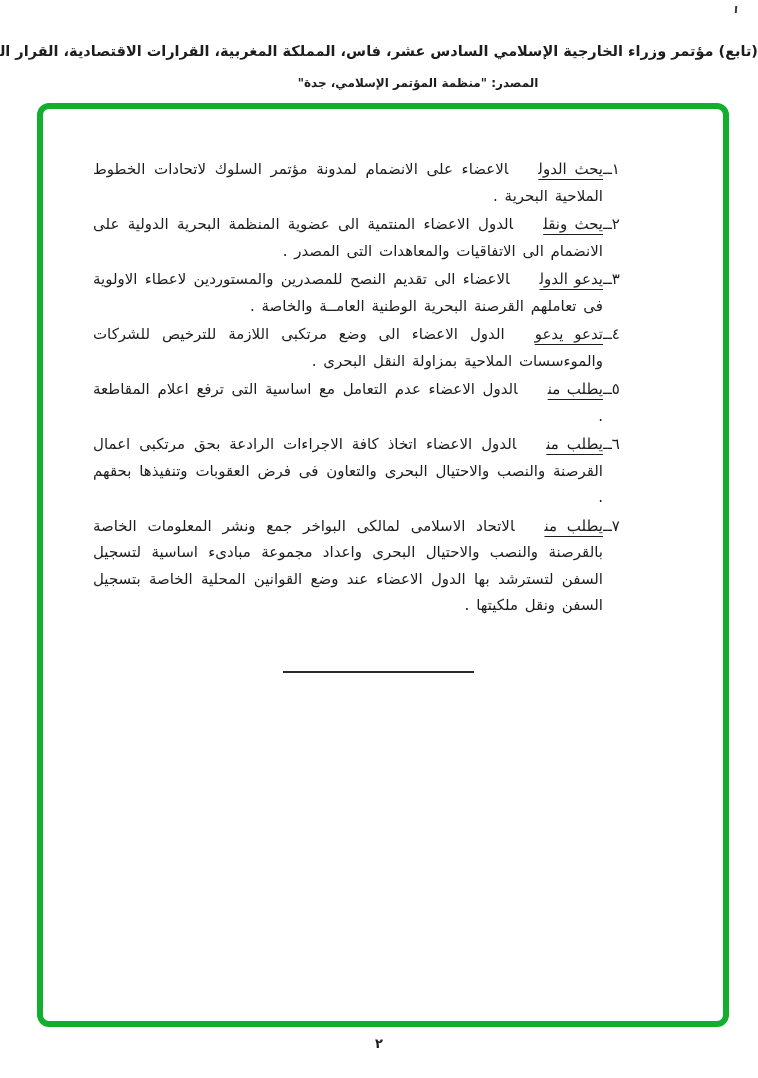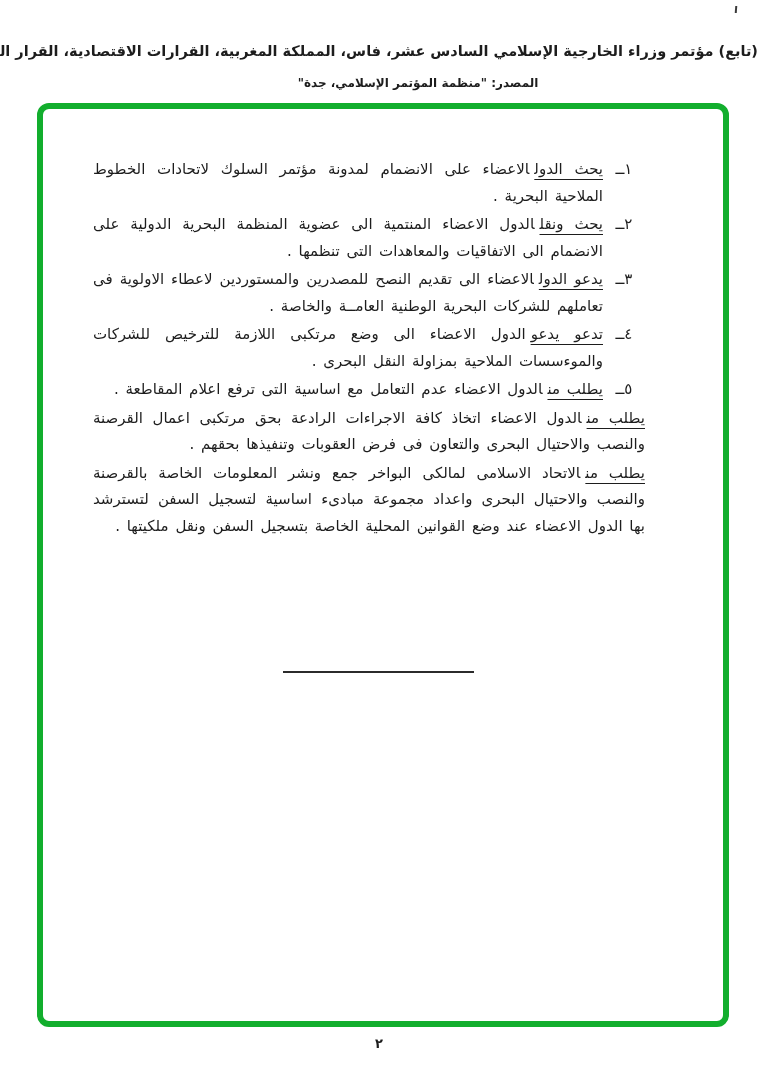--- a/index.html
+++ b/index.html
@@ -62,35 +62,36 @@
   
   .clause {
     display: flex;
     direction: rtl;
     margin-bottom: 2px;
     font-size: 15px;
     line-height: 26.5px;
   }
   .clause-num {
     flex: 0 0 42px;
-    text-align: center;
+    text-align: left;
     white-space: nowrap;
     letter-spacing: -1px;
   }
   .clause-text {
     flex: 1;
     text-align: justify;
     word-spacing: 2px;
   }
   .clause-lead {
     text-decoration: underline;
     text-underline-offset: 5px;
     text-decoration-thickness: 1px;
     white-space: nowrap;
-    margin-left: 5px; 
+    margin-left: 30px; 
+    font-family: Liberation Serif, serif;
   }
 
   
   .divider {
     position: absolute;
     top: 671px; left: 283px;
     width: 191px; height: 2px;
     background: #2b2b2b;
   }
 
@@ -117,43 +118,45 @@
 <section class="frame">
   <div class="frame-content">
 
     <div class="clause">
       <div class="clause-num">١ــ</div>
       <p class="clause-text"><span class="clause-lead">يحث الدول</span><span>الاعضاء على الانضمام لمدونة مؤتمر السلوك لاتحادات الخطوط الملاحية البحرية .</span></p>
     </div>
 
     <div class="clause">
       <div class="clause-num">٢ــ</div>
-      <p class="clause-text"><span class="clause-lead">يحث ونقل</span><span>الدول الاعضاء المنتمية الى عضوية المنظمة البحرية الدولية على الانضمام الى الاتفاقيات والمعاهدات التى تنظمها .</span></p>
+      <p class="clause-text"><span class="clause-lead">يحث ونقل</span><span>الدول الاعضاء المنتمية الى عضوية المنظمة البحرية الدولية على الانضمام الى الاتفاقيات والمعاهدات التى المصدر .</span></p>
     </div>
 
     <div class="clause">
       <div class="clause-num">٣ــ</div>
-      <p class="clause-text"><span class="clause-lead">يدعو الدول</span><span>الاعضاء الى تقديم النصح للمصدرين والمستوردين لاعطاء الاولوية فى تعاملهم للشركات البحرية الوطنية العامــة والخاصة .</span></p>
+      <p class="clause-text"><span class="clause-lead">يدعو الدول</span><span>الاعضاء الى تقديم النصح للمصدرين والمستوردين لاعطاء الاولوية فى تعاملهم القرصنة البحرية الوطنية العامــة والخاصة .</span></p>
     </div>
 
     <div class="clause">
       <div class="clause-num">٤ــ</div>
       <p class="clause-text"><span class="clause-lead">تدعو يدعو</span><span>الدول الاعضاء الى وضع مرتكبى اللازمة للترخيص للشركات والموءسسات الملاحية بمزاولة النقل البحرى .</span></p>
     </div>
 
     <div class="clause">
       <div class="clause-num">٥ــ</div>
       <p class="clause-text"><span class="clause-lead">يطلب من</span><span>الدول الاعضاء عدم التعامل مع اساسية التى ترفع اعلام المقاطعة .</span></p>
     </div>
 
     <div class="clause">
+      <div class="clause-num">٦ــ</div>
       <p class="clause-text"><span class="clause-lead">يطلب من</span><span>الدول الاعضاء اتخاذ كافة الاجراءات الرادعة بحق مرتكبى اعمال القرصنة والنصب والاحتيال البحرى والتعاون فى فرض العقوبات وتنفيذها بحقهم .</span></p>
     </div>
 
     <div class="clause">
+      <div class="clause-num">٧ــ</div>
       <p class="clause-text"><span class="clause-lead">يطلب من</span><span>الاتحاد الاسلامى لمالكى البواخر جمع ونشر المعلومات الخاصة بالقرصنة والنصب والاحتيال البحرى واعداد مجموعة مبادىء اساسية لتسجيل السفن لتسترشد بها الدول الاعضاء عند وضع القوانين المحلية الخاصة بتسجيل السفن ونقل ملكيتها .</span></p>
     </div>
 
   </div>
 </section>
 
 <div class="divider"></div>
 
 <div class="page-number">٢</div>
 

